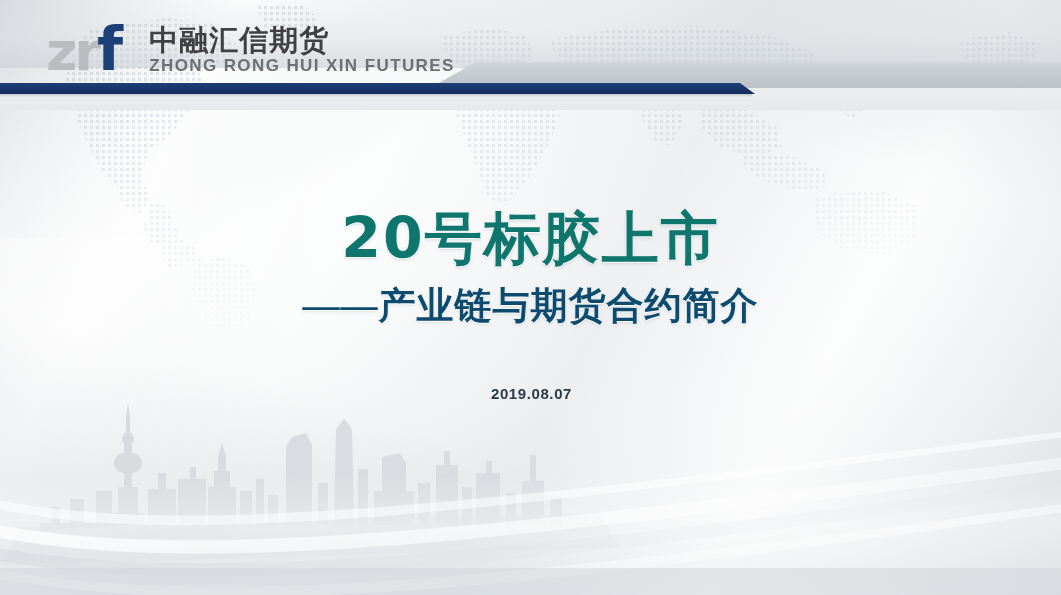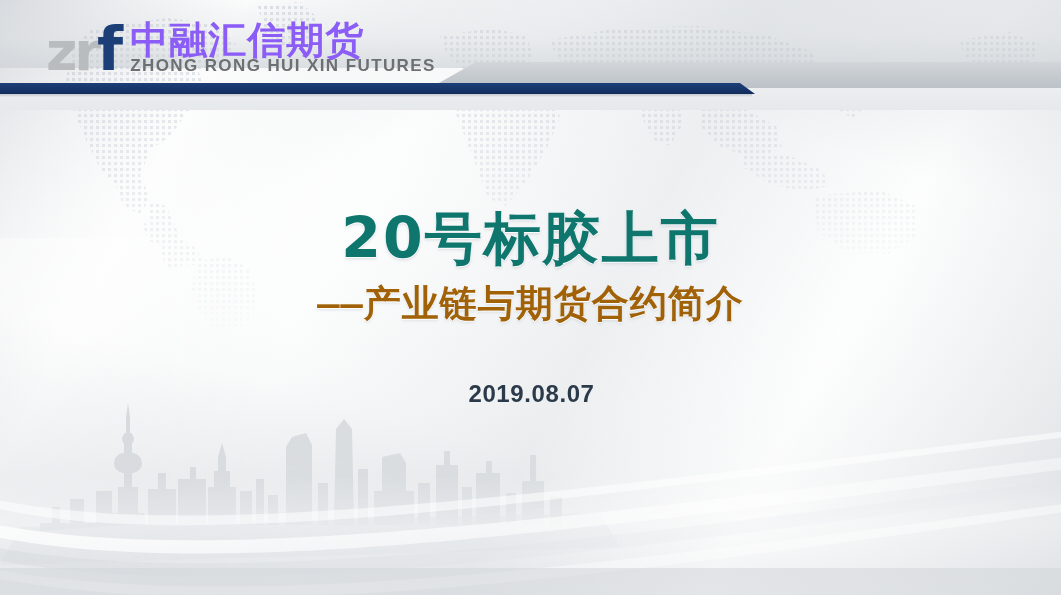--- a/index.html
+++ b/index.html
@@ -67,33 +67,33 @@
     position:absolute;left:0;top:83px;width:755px;height:11px;
     background:linear-gradient(180deg,#1d3f78 0%,#16356a 55%,#122c5a 100%);
     clip-path:polygon(0 0, 740px 0, 755px 11px, 0 11px);
   }
   .blue-bar-shadow{
     position:absolute;left:0;top:94px;width:752px;height:3px;
     background:linear-gradient(180deg, rgba(120,130,145,.35), rgba(255,255,255,0));
   }
 
   
-  .logo{position:absolute;left:46px;top:22px;display:flex;align-items:flex-start;}
+  .logo{position:absolute;left:46px;top:22px;display:flex;align-items:flex-start;gap:19px;}
   .logo-mark{
     font-family:"DejaVu Sans","Liberation Sans",sans-serif;
     font-weight:700;font-size:54px;line-height:54px;
     letter-spacing:-3px;display:flex;align-items:baseline;
   }
   .logo-zr{color:#b9bcbe;}
   .logo-f{color:#1b3f76;font-size:60px;margin-left:-1px;}
   .logo-text{margin-left:10px;padding-top:2px;}
   .logo-cn{
     font-family:"DejaVu Sans","Liberation Sans",sans-serif;
-    font-weight:700;font-size:38px;line-height:33px;
-    color:#8b5cf6;letter-spacing:1px;white-space:nowrap;
+    font-weight:700;font-size:29px;line-height:33px;
+    color:#404040;letter-spacing:1px;white-space:nowrap;
   }
   .logo-en{
     font-family:"Liberation Sans","DejaVu Sans",sans-serif;
     font-weight:700;font-size:17px;line-height:14px;
     color:#6c7073;letter-spacing:1.4px;white-space:nowrap;
     margin-top:2px;
   }
 
   
   .title-block{
@@ -103,32 +103,32 @@
   .main-title{
     font-family:"DejaVu Sans","Liberation Sans",sans-serif;
     font-weight:700;
     font-size:57px;line-height:66px;
     color:#0f766e;
     letter-spacing:2px;
     text-shadow:0 1px 0 rgba(255,255,255,.9), 0 2px 3px rgba(120,135,155,.25);
     margin:0;
   }
   .sub-title{
-    font-family:Liberation Mono, monospace;
+    font-family:Liberation Serif, serif;
     font-weight:700;
     font-size:37px;line-height:50px;
-    color:#a16207;
+    color:#0c4a6e;
     letter-spacing:1px;
     text-shadow:0 1px 0 rgba(255,255,255,.9), 0 2px 3px rgba(120,135,155,.2);
     margin:10px 0 0 0;
   }
   .date-line{
     font-family:"Liberation Sans","DejaVu Sans",sans-serif;
     font-weight:700;
-    font-size:24px;line-height:24px;
+    font-size:15px;line-height:24px;
     color:#2b3a4a;
     letter-spacing:.6px;
     margin:51px 0 0 2px;
   }
 
   
   .bottom-art{position:absolute;left:0;bottom:0;width:1061px;height:200px;overflow:hidden;}
   .bottom-art svg{display:block;}
   .bottom-band{
     position:absolute;left:0;top:568px;width:1061px;height:27px;

